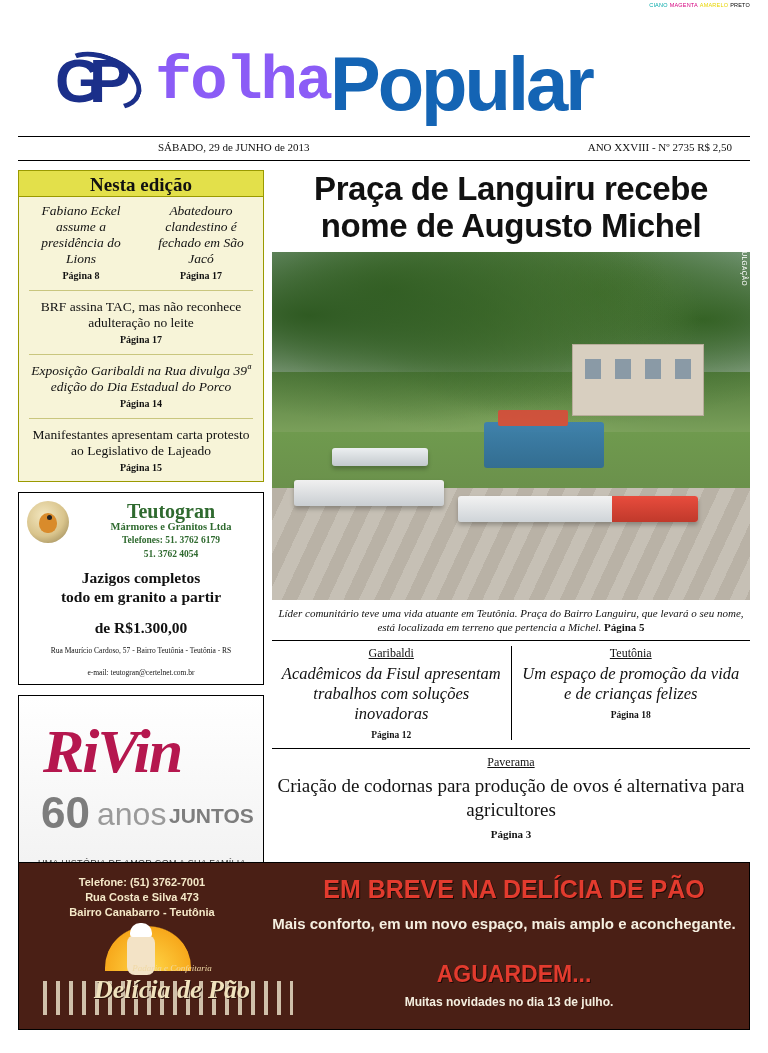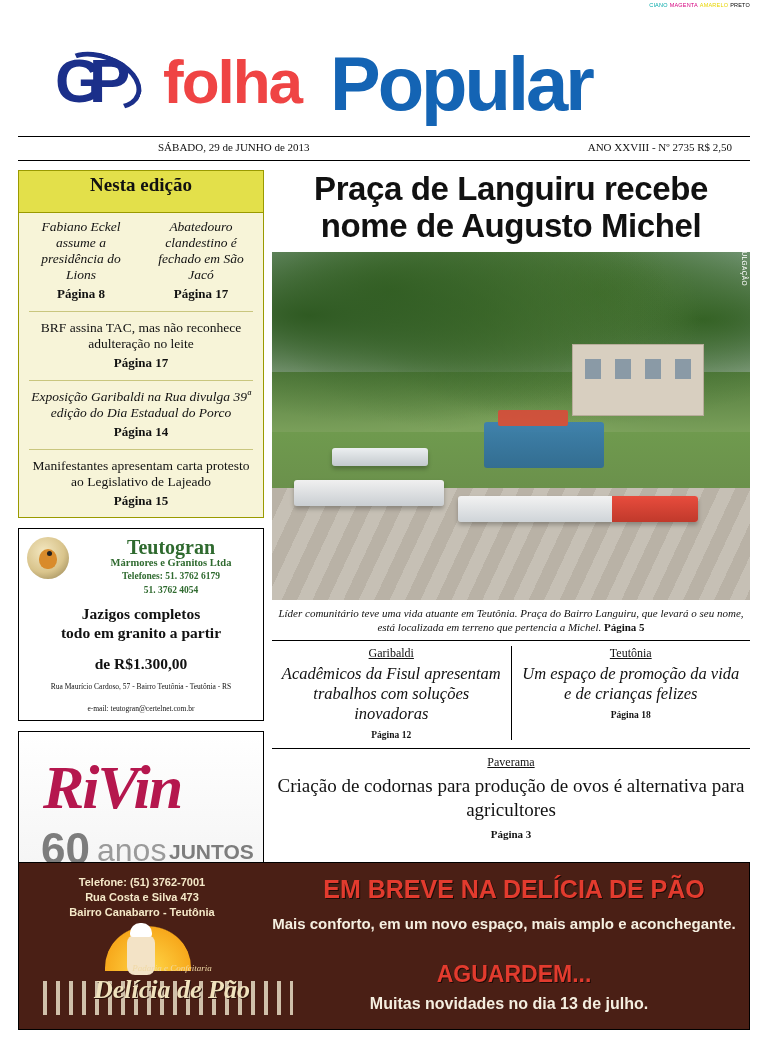--- a/index.html
+++ b/index.html
@@ -85,26 +85,25 @@
     border-radius: 50%;
     border-bottom-color: transparent;
     border-left-color: transparent;
     transform: rotate(20deg);
     box-sizing: border-box;
   }
   .title-folha {
     position: absolute;
     left: 155px;
     top: 2px;
-    font-family: Liberation Sans, sans-serif;
+    font-family: Liberation Mono, monospace;
     font-weight: bold;
     font-size: 62px;
-    color: #ef4444;
+    color: #8b5cf6;
     letter-spacing: -2px;
-    margin-left: 8px;
   }
   .title-popular {
     position: absolute;
     left: 330px;
     top: -4px;
     font-family: "Liberation Sans", sans-serif;
     font-weight: bold;
     font-size: 76px;
     color: #1464b4;
     letter-spacing: -3px;
@@ -149,41 +148,41 @@
     width: 246px;
     box-sizing: border-box;
   }
   .nesta-head {
     background: #e3e04a;
     border-bottom: 1px solid #9a9a00;
     text-align: center;
     font-family: "Liberation Serif", serif;
     font-weight: bold;
     font-size: 19px;
-    padding: 3px 0 16px;
+    padding: 3px 0 0;
   }
   .nesta-body {
     padding: 6px 10px 8px;
   }
   .two-col {
     display: flex;
     gap: 16px;
   }
   .two-col .cell {
     flex: 1;
     text-align: center;
   }
   .hl {
     font-style: italic;
     font-size: 13.5px;
     line-height: 16px;
   }
   .pg {
     font-weight: bold;
-    font-size: 13px;
+    font-size: 10px;
     margin-top: 3px;
     font-family: "Liberation Serif", serif;
   }
   .nesta-item {
     text-align: center;
     margin-top: 9px;
     padding-top: 8px;
     border-top: 1px solid #c9c67e;
   }
   .nesta-item .txt {
@@ -587,21 +586,21 @@
     font-size: 23px;
     color: #e23b2e;
     text-shadow: 1px 1px 0 #1d0b07;
   }
   .ad-bottom .l4 {
     position: absolute;
     left: 260px; top: 132px; width: 460px;
     text-align: center;
     font-family: "Liberation Sans", sans-serif;
     font-weight: bold;
-    font-size: 16px;
+    font-size: 12px;
     color: #f5efe0;
   }
 </style>
 </head>
 <body>
 
 <div class="page">
 
   <div class="colorbar">
     <span class="sw cy">CIANO</span>

